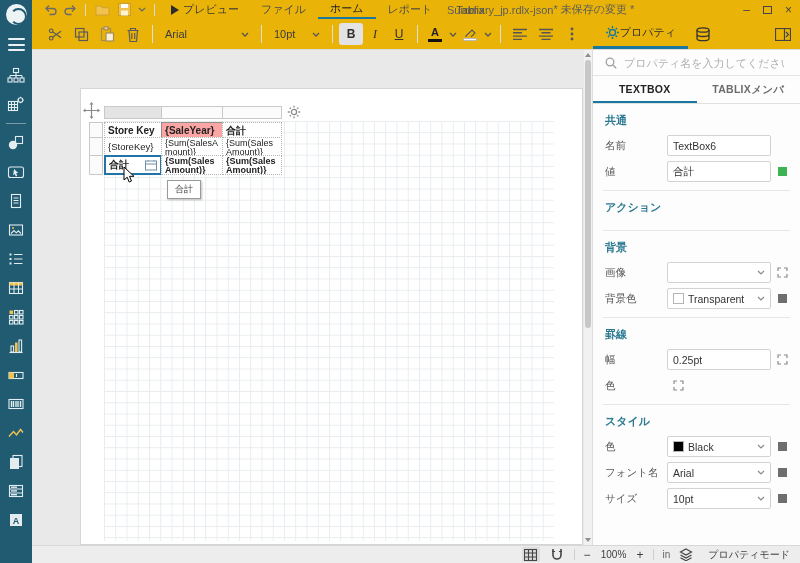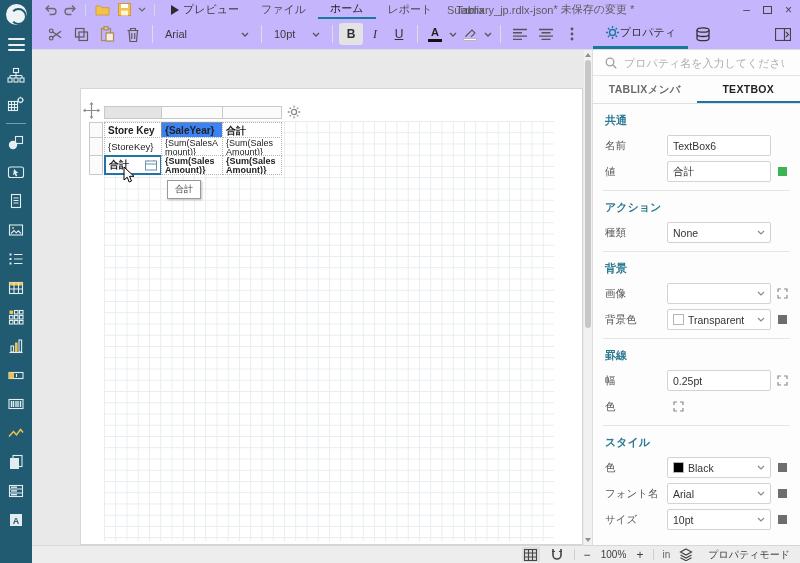--- a/index.html
+++ b/index.html
@@ -18,21 +18,21 @@
   .sb-burger{width:17px;height:13px;display:flex;flex-direction:column;justify-content:space-between;margin:7px 0 10px;cursor:pointer}
   .sb-burger i{height:2px;background:#eaf1f4;border-radius:1px}
   .sb-item{width:32px;height:29px;display:flex;align-items:center;justify-content:center;cursor:pointer}
   .sb-sep{width:20px;border-top:1px solid rgba(255,255,255,.4);margin:4px 0}
   .sb-item svg{stroke:#e3ecef;fill:none;stroke-width:1.1}
   .sb-yellow{stroke:#f2c24e}
   .fill-y{fill:#f2c24e;stroke:none}
   .fill-w{fill:#e3ecef;stroke:none}
 
   
-  .header{position:absolute;left:32px;top:0;width:768px;height:50px;background:#c4b5fd;border-bottom:1px solid #dcdcdc;z-index:20}
+  .header{position:absolute;left:32px;top:0;width:768px;height:50px;background:#eab308;border-bottom:1px solid #dcdcdc;z-index:20}
   .menubar{height:19px;display:flex;align-items:center;padding-left:8px;position:relative}
   .menubar .ico{width:20px;height:16px;cursor:pointer}
   .msep{width:1px;height:12px;background:#d8d8d8;margin:0 5px}
   .preview{display:flex;align-items:center;gap:4px;margin:0 10px;cursor:pointer;color:#3b3b3b}
   .mtab{padding:0 12px;height:19px;display:flex;align-items:center;cursor:pointer;color:#4a4a4a}
   .mtab.active{border-bottom:2px solid var(--accent);color:#222}
   .doc-title{position:absolute;left:415px;top:0;height:19px;display:flex;align-items:center;gap:0;color:#5d5d5d}
   .winbtns{position:absolute;right:8px;top:0;height:19px;display:flex;align-items:center;gap:13px;color:#444}
   .winbtns span{cursor:pointer;font-size:12px;line-height:1}
   .wb-max{width:9px;height:8px;border:1px solid #444}
@@ -60,21 +60,21 @@
   .canvas{position:absolute;left:32px;top:50px;width:552px;height:495px;background:#e9e9e9;overflow:hidden}
   .page{position:absolute;left:48px;top:38px;width:503px;height:457px;background:#fff;border:1px solid #d6d6d6}
   .gridlayer{position:absolute;left:23px;top:32px;width:450px;height:420px;
     background-image:linear-gradient(to right,#e8ecef 1px,transparent 1px),linear-gradient(to bottom,#e8ecef 1px,transparent 1px);
     background-size:11.25px 11.25px;}
   .colstrip,.rowstrip{position:absolute;background:#fbfbfb;border:1px solid #c9c9c9;cursor:pointer}
   .colstrip.sel{background:#e4e4e4}
   .cell{position:absolute;border:1px dotted #b5b5b5;background:#fff;padding:1px 3px;font-size:9px;line-height:1.05;overflow:hidden;word-break:break-all;cursor:pointer;color:#222}
   .cell.hdr{font-size:10px;font-weight:bold;line-height:1.3}
   .cell.bold{font-weight:bold}
-  .cell.member{border:1px solid #8f8f8f;background:#3b82f6}
+  .cell.member{border:1px solid #8f8f8f;background:#fca5a5}
   .cell.selected{border:2px solid var(--selection);font-weight:bold;font-size:10px;display:flex;align-items:center;justify-content:space-between;line-height:1.2}
   .tooltip{position:absolute;background:#fff;border:1px solid #9a9a9a;box-shadow:1px 1px 2px rgba(0,0,0,.25);font-size:9px;padding:2px 7px;color:#444;z-index:5}
   .cursor{position:absolute;z-index:6}
   .thandle{position:absolute;cursor:move}
   .tgear{position:absolute;cursor:pointer}
 
   
   .vscroll{position:absolute;left:584px;top:50px;width:8px;height:495px;background:#f1f1f1;z-index:15}
   .vthumb{position:absolute;left:1px;top:10px;width:6px;height:268px;background:#c7c7c7;border-radius:3px;cursor:pointer}
   .sarrow{position:absolute;left:1px;width:0;height:0;border-left:3px solid transparent;border-right:3px solid transparent;cursor:pointer}
@@ -493,22 +493,22 @@
 
 <div class="rpanel">
   <div class="searchrow">
     <svg width="12" height="12" fill="none" stroke="#a0a0a0" stroke-width="1.3">
         <circle cx="5" cy="5" r="3.8"></circle>
         <path d="M8 8l3.2 3.2"></path>
       </svg>
     <input type="text" placeholder="プロパティ名を入力してください" style="">
   </div>
   <div class="ptabs">
+    <span class="pt active">TEXTBOX</span>
     <span class="pt">TABLIXメンバ</span>
-    <span class="pt active">TEXTBOX</span>
   </div>
 
   <div class="sect-title">共通</div>
   <div class="prow">
     <span class="plabel">名前</span>
     <span class="pctl">
         <span class="val">TextBox6</span>
       </span>
     <span class="pind"></span>
   </div>
@@ -517,30 +517,20 @@
     <span class="pctl">
         <span class="val">合計</span>
       </span>
     <span class="pind">
         <span class="sq green"></span>
       </span>
   </div>
 
   <div class="pdiv"></div>
   <div class="sect-title">アクション</div>
-  <div class="prow">
-    <span class="plabel">種類</span>
-    <span class="pctl">
-        <span class="val">None</span>
-      <svg width="8" height="5" fill="none" stroke="#888" stroke-width="1.2">
-          <path d="M1 1l3 3 3-3"></path>
-        </svg>
-      </span>
-    <span class="pind"></span>
-  </div>
 
   <div class="pdiv"></div>
   <div class="sect-title">背景</div>
   <div class="prow">
     <span class="plabel">画像</span>
     <span class="pctl">
         <span class="val"></span>
       <svg width="8" height="5" fill="none" stroke="#888" stroke-width="1.2">
           <path d="M1 1l3 3 3-3"></path>
         </svg>

